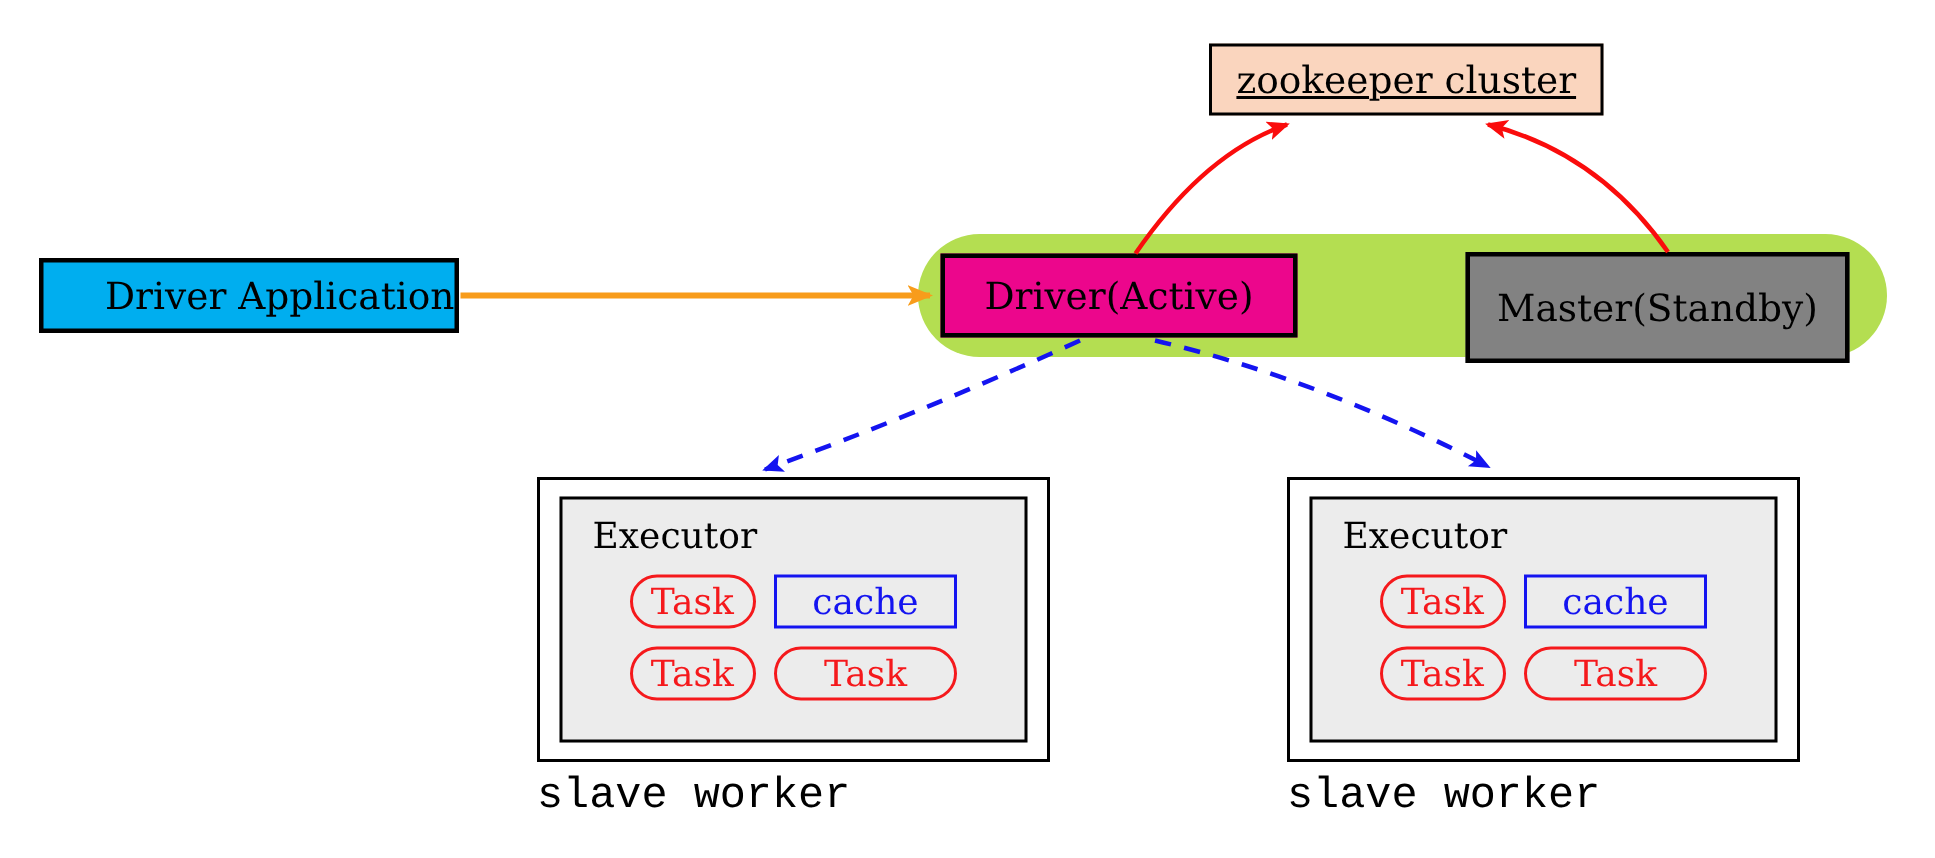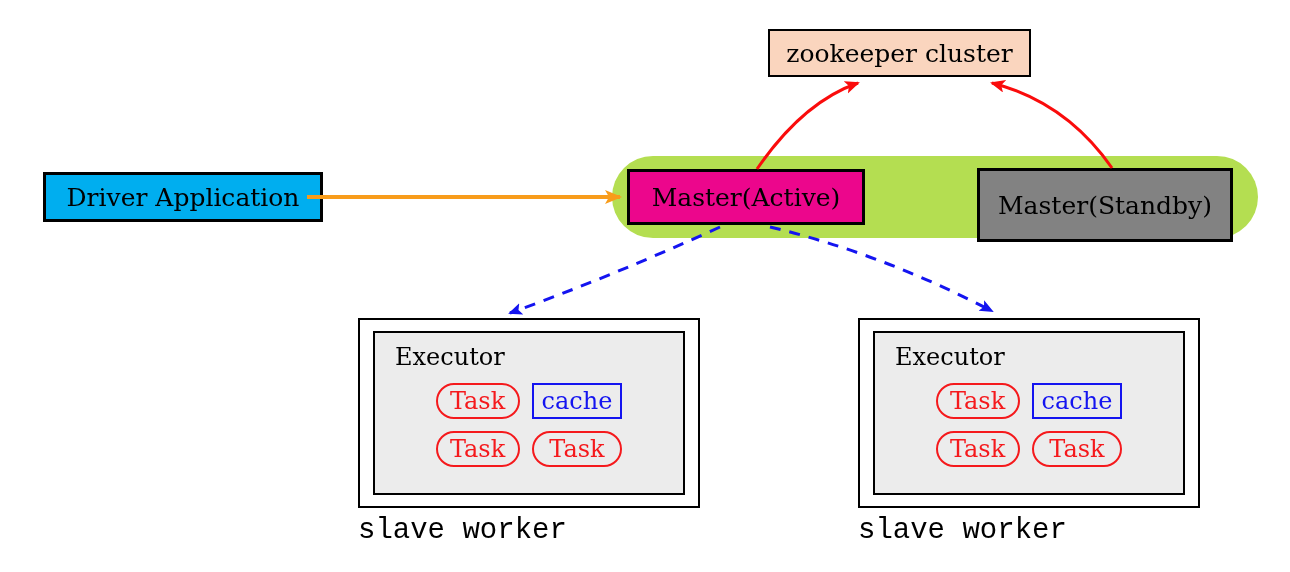--- a/index.html
+++ b/index.html
@@ -13,22 +13,22 @@
   }
   .canvas{position:absolute;inset:0;width:1290px;height:572px;}
 
   .node{
     position:absolute;
     display:flex;align-items:center;justify-content:center;
     box-sizing:border-box;
     font-size:25px;
     white-space:nowrap;
   }
-  .zookeeper{left:768px;top:29px;width:263px;height:48px;background:var(--zookeeper-fill);border:2px solid #000;}
-  .driver{left:43px;top:172px;width:280px;height:50px;background:var(--driver-fill);border:3px solid #000;}
+  .zookeeper{left:806px;top:29px;width:263px;height:48px;background:var(--zookeeper-fill);border:2px solid #000;text-decoration:underline;}
+  .driver{left:26px;top:172px;width:280px;height:50px;background:var(--driver-fill);border:3px solid #000;justify-content:flex-end;}
   .pill{position:absolute;left:612px;top:156px;width:646px;height:82px;background:var(--group-fill);border-radius:41px;}
   .active{left:627px;top:169px;width:238px;height:56px;background:var(--active-fill);border:3px solid #000;}
   .standby{left:977px;top:168px;width:256px;height:74px;background:var(--standby-fill);border:3px solid #000;}
 
   .group-label{
     position:absolute;left:790px;top:246px;width:310px;
     text-align:center;font-size:26px;
   }
 
   .worker{
@@ -54,21 +54,21 @@
   }
   .task{
     display:flex;align-items:center;justify-content:center;
     min-width:84px;height:36px;padding:0 10px;
     border:2px solid var(--task-color);border-radius:19px;
     color:var(--task-color);font-size:24px;
     box-sizing:border-box;
   }
   .cachebox{
     display:flex;align-items:center;justify-content:center;
-    min-width:90px;height:36px;padding:0 8px;
+    min-width:90px;height:36px;padding:0 24px;
     border:2px solid var(--cache-color);
     color:var(--cache-color);font-size:24px;
     box-sizing:border-box;
   }
   .worker-label{
     position:absolute;top:514px;width:286px;
     text-align:left;font-size:29px;font-family:Liberation Mono, monospace;
   }
   .worker-label.w0{left:358px;}
   .worker-label.w1{left:858px;}
@@ -84,21 +84,21 @@
 
   <div class="node zookeeper">
     <span>zookeeper cluster</span>
   </div>
 
   <div class="node driver">
     <span>Driver Application</span>
   </div>
 
   <div class="node active">
-    <span>Master(Active)</span>
+    <span>Driver(Active)</span>
   </div>
 
   <div class="node standby">
     <span>Master(Standby)</span>
   </div>
 
 
   <div class="worker w0">
     <div class="executor">
       <div class="executor-label">Executor</div>

